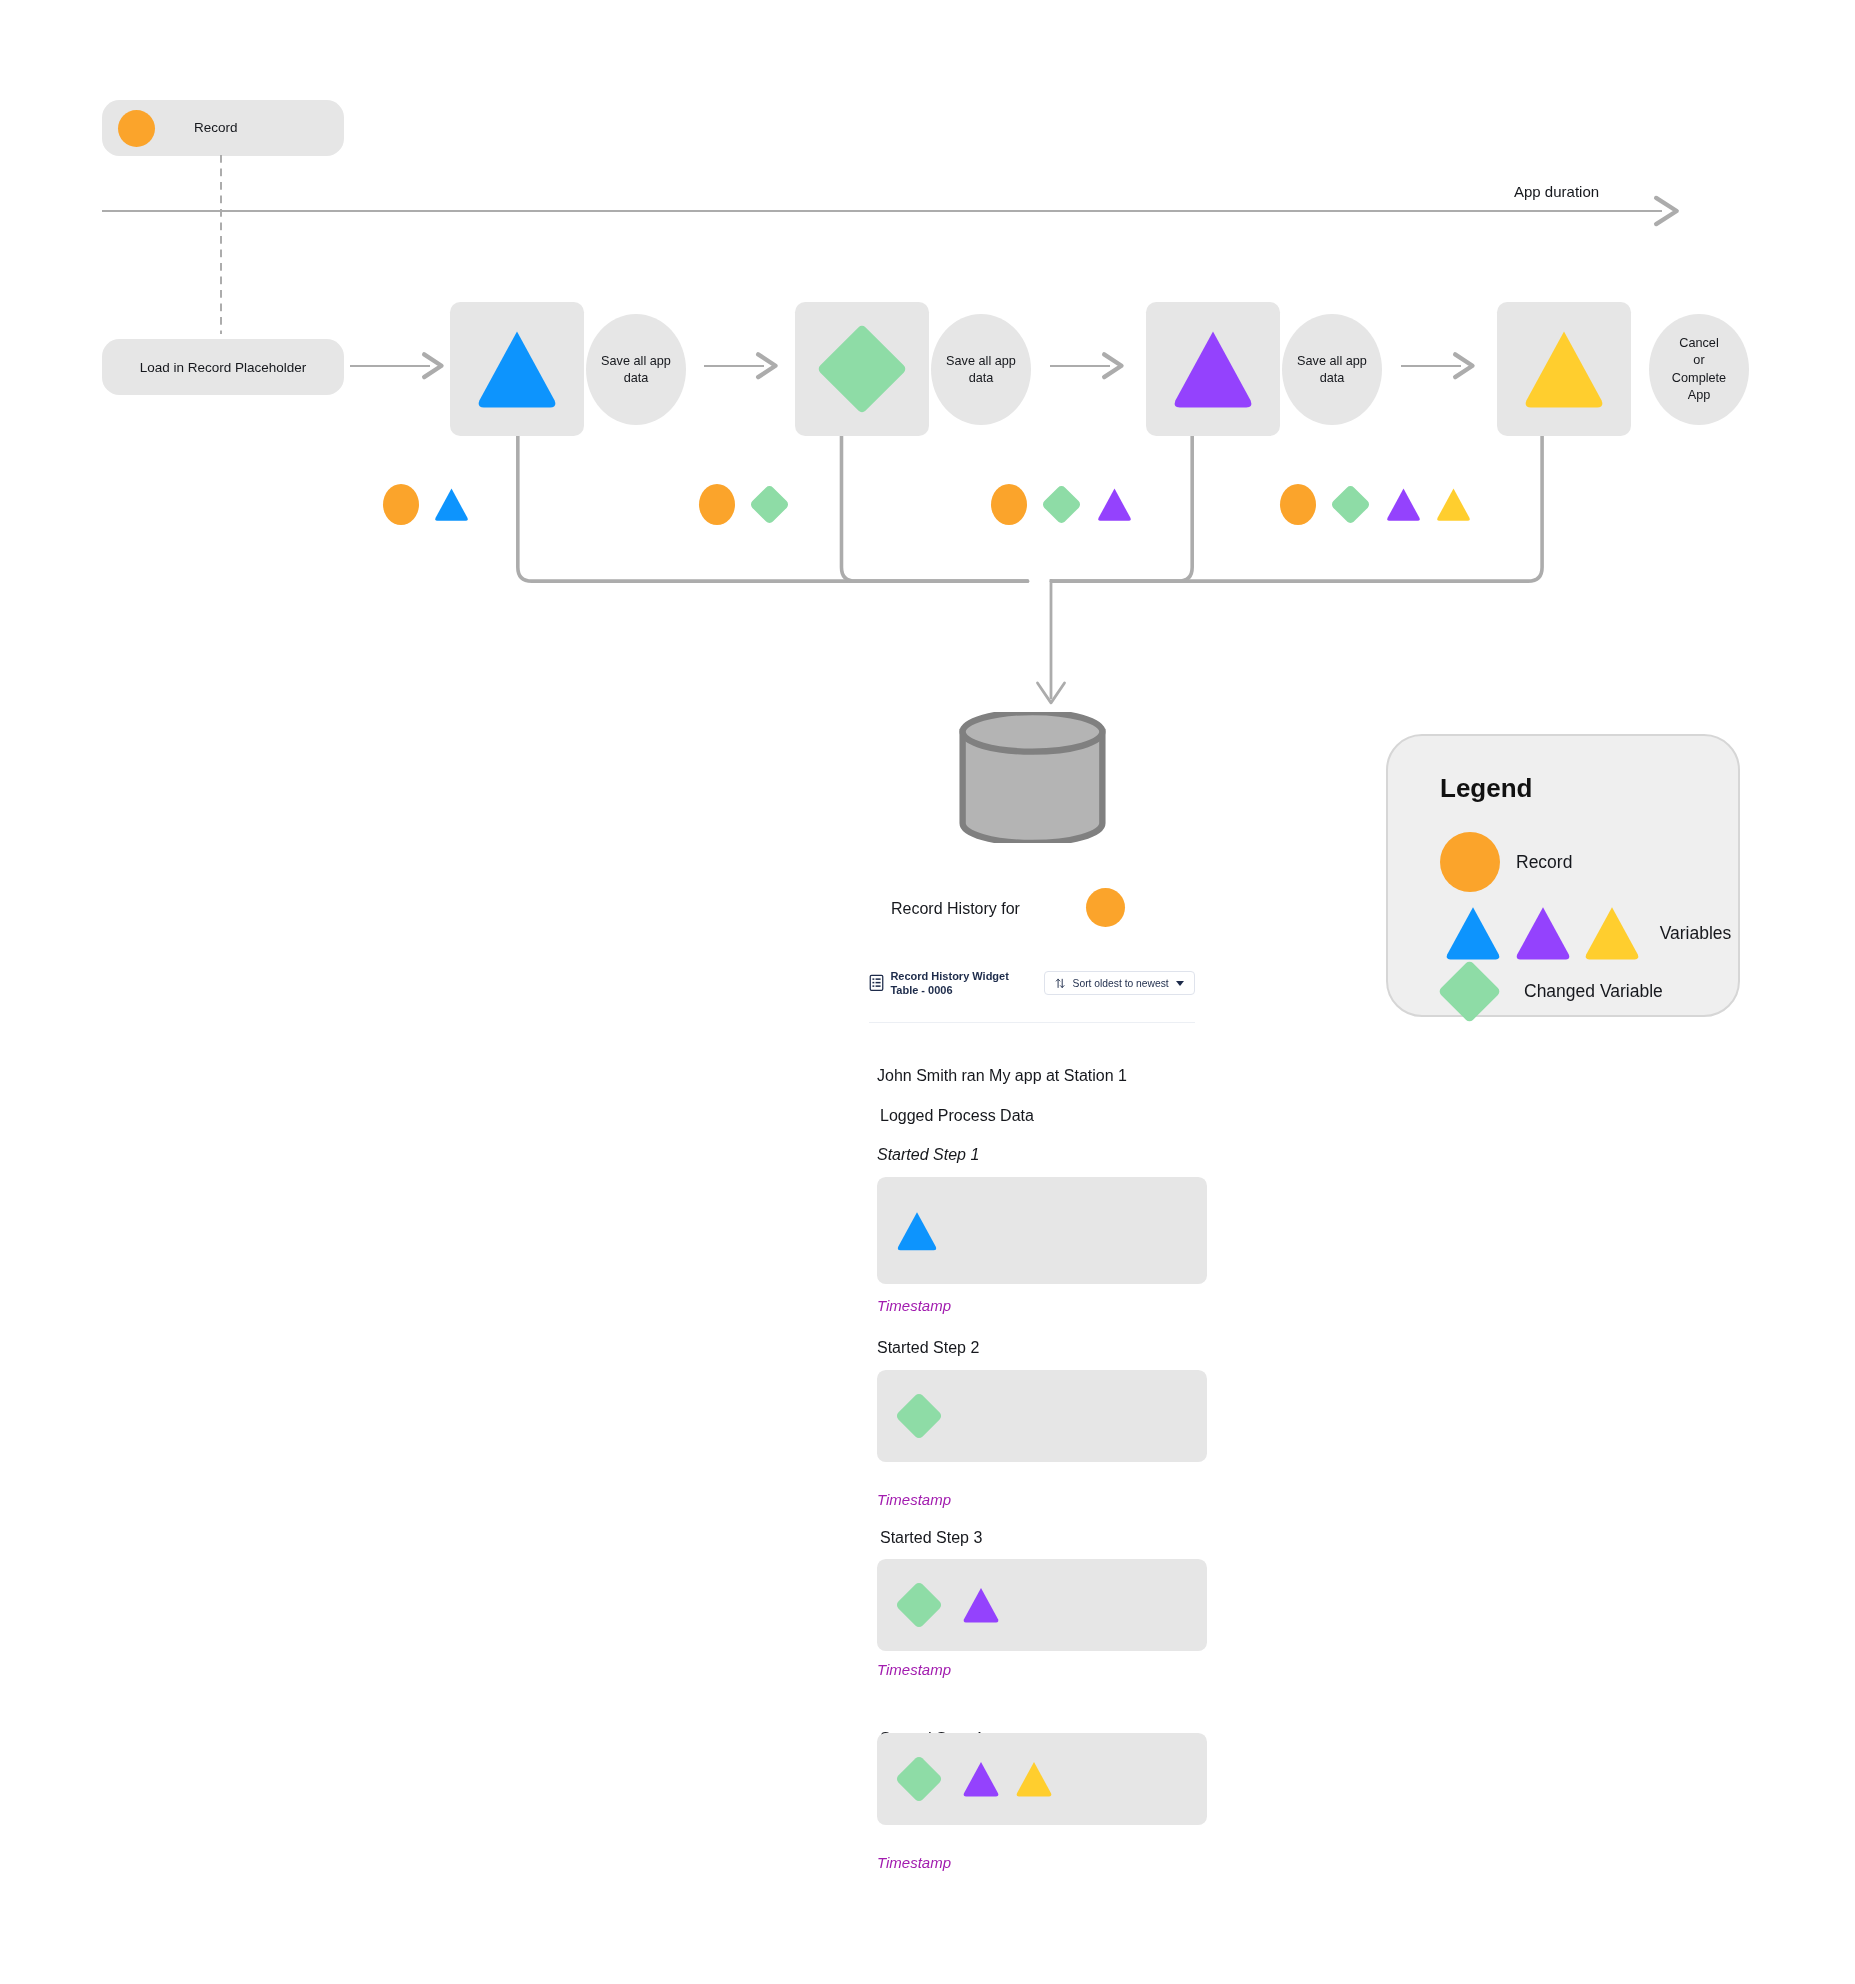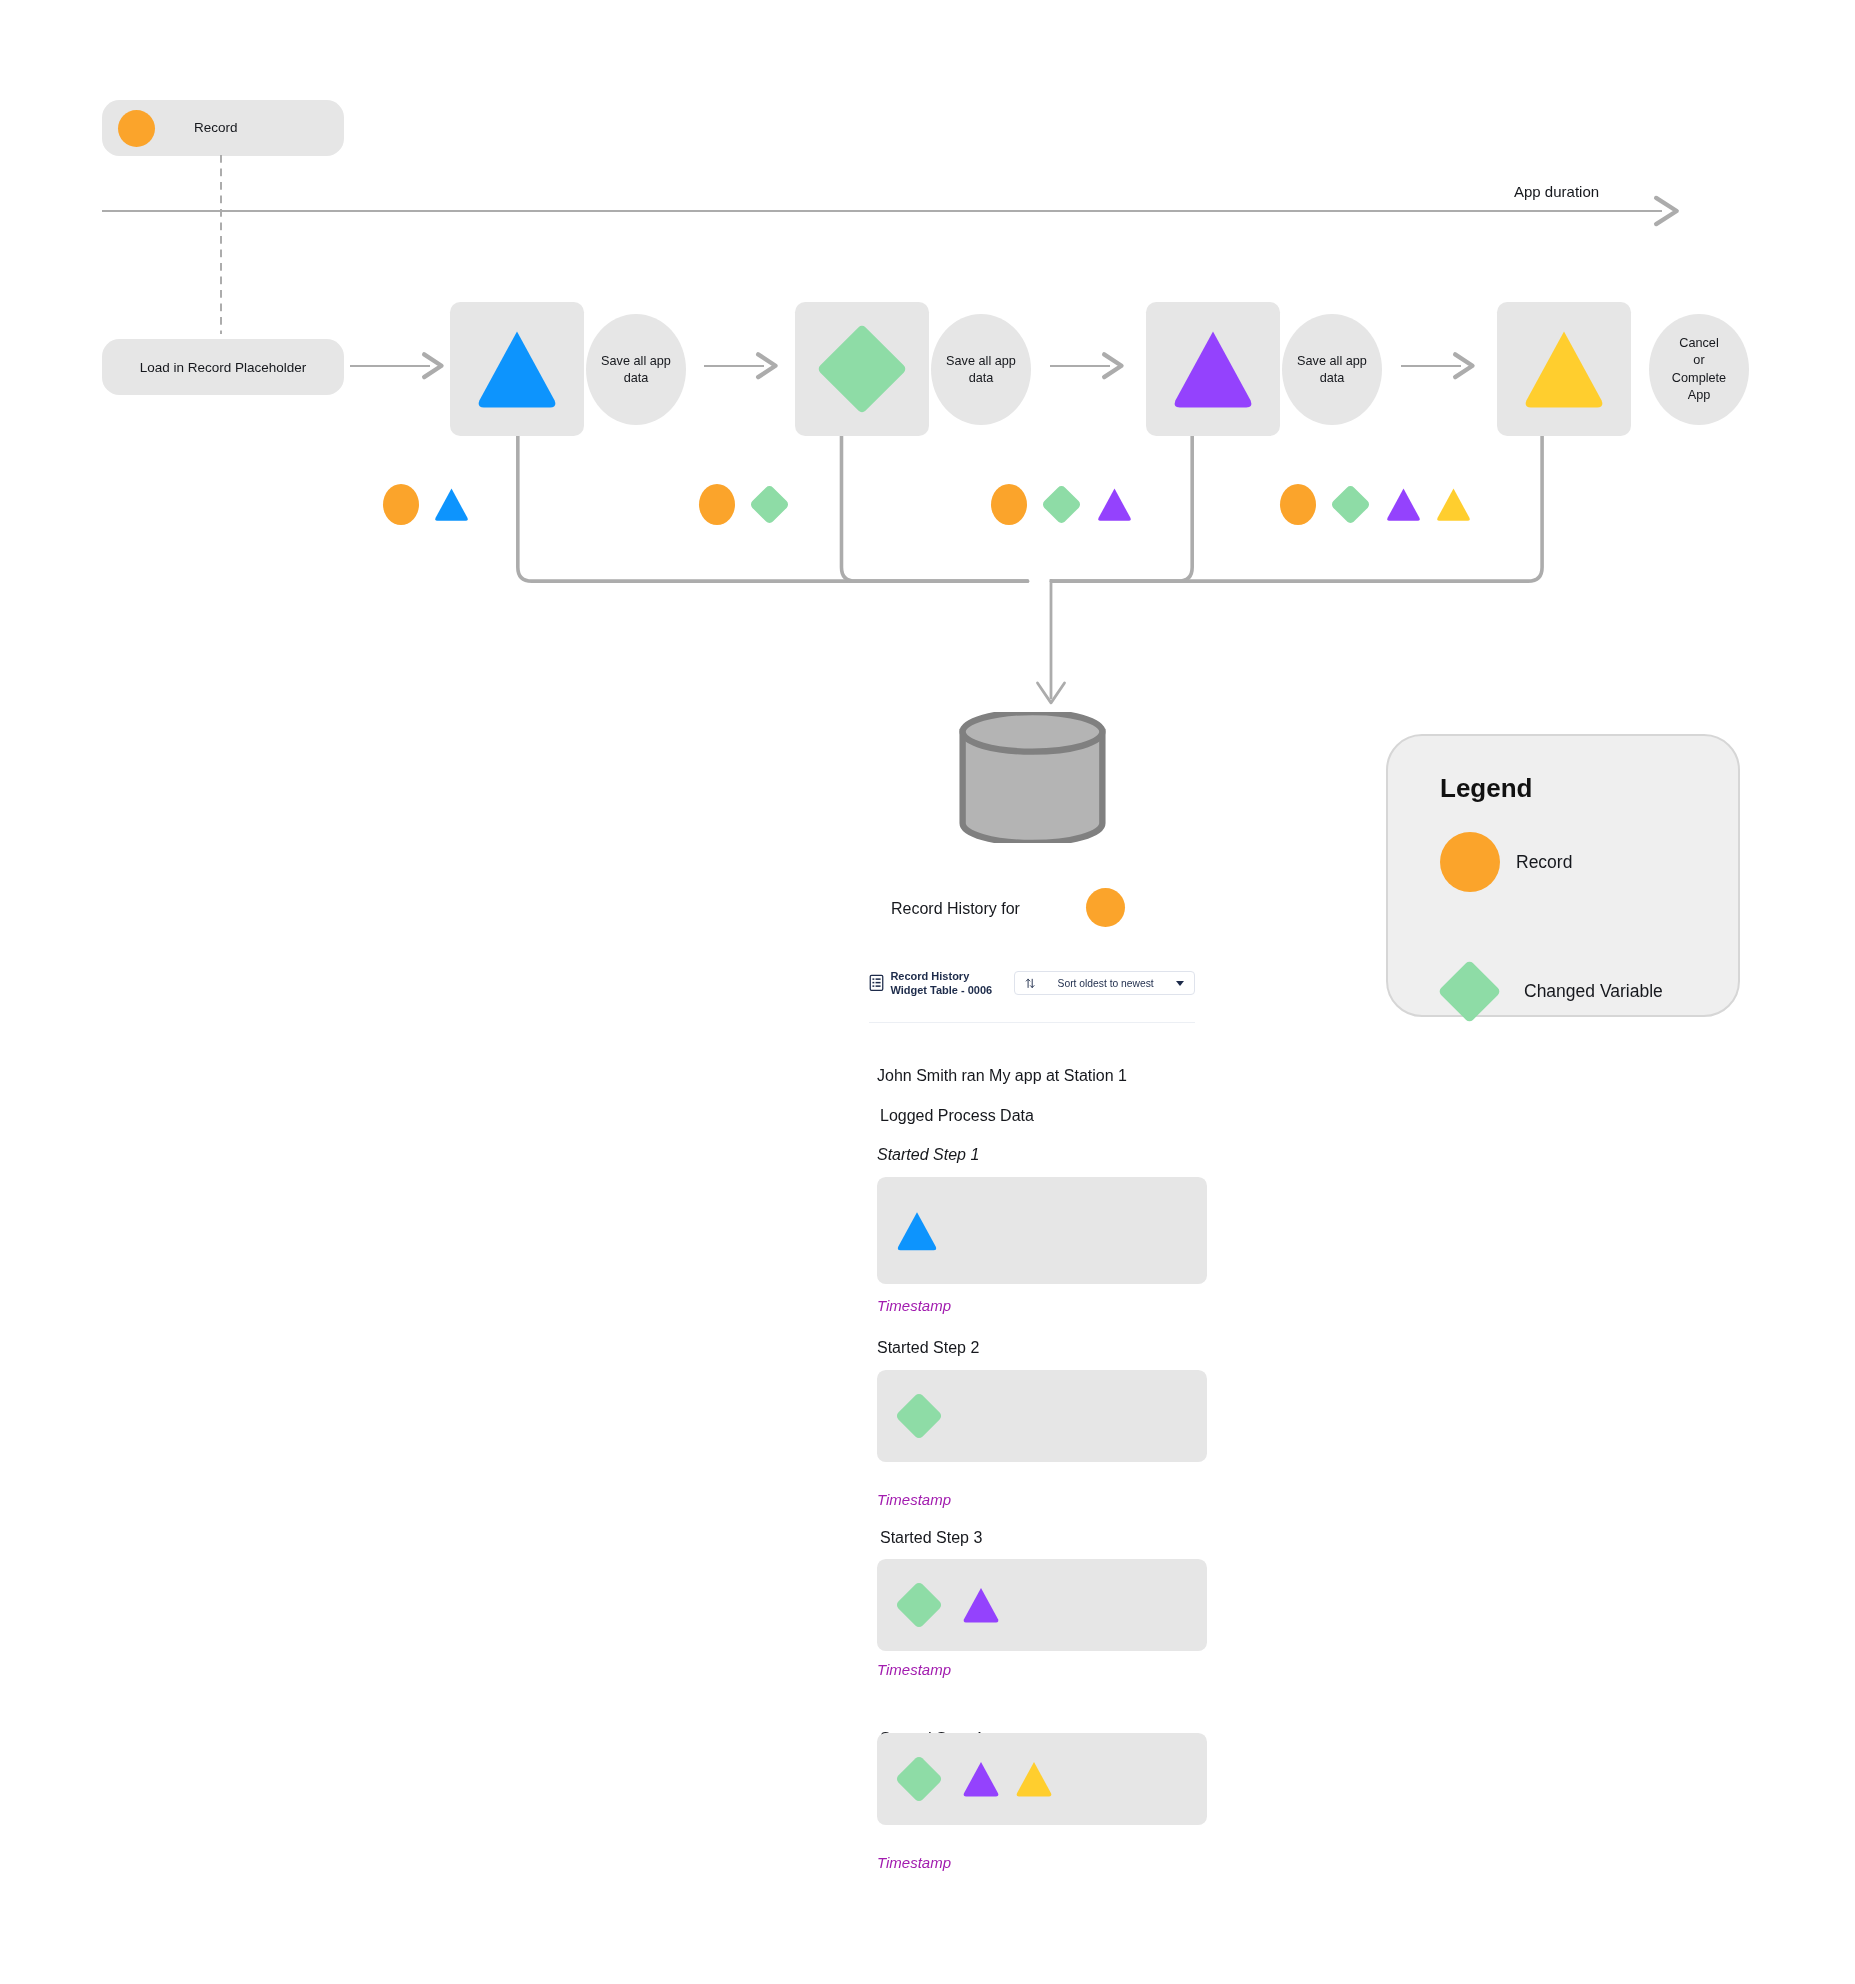--- a/index.html
+++ b/index.html
@@ -71,21 +71,21 @@
   .timestamp { font-size: 15px; font-style: italic; color: #a21caf; }
 
   
   .rh-header { display: flex; align-items: center; gap: 6.4px; }
   .rh-icon { width: 15px; height: 17.5px; flex: none; }
   .rh-title {
     font-size: 11px; font-weight: bold; color: #1d2b4a;
     line-height: 1.28; max-width: 171px;
   }
   .rh-sort {
-    display: flex; align-items: center; gap: 22px;
+    display: flex; align-items: center; gap: 7px;
     border: 0.8px solid #dfe3ec; border-radius: 4px;
     padding: 4.8px 10.3px; background: #ffffff;
     white-space: nowrap;
   }
   .rh-sort-label { font-size: 10.3px; color: #1d2b4a; }
   .rh-sort-icon { width: 10.3px; height: 12.7px; flex:none; }
   .rh-caret { width: 0; height: 0; border-left: 4.8px solid transparent;
               border-right: 4.8px solid transparent; border-top: 5.6px solid #1d2b4a; }
   .rh-rule { height: 1.2px; background: #eceff4; }
 
@@ -335,20 +335,38 @@
 
   <div class="abs legend-panel" style="left:1386px; top:734px; width:354px; height:283px;">
 
     <div class="abs legend-title" style="left:52px; top:37px;">Legend</div>
 
     <div class="abs legend-row" style="left:52px; top:96px;">
       <div class="sh-circle" style="--c:#FBA42B; width:60px; height:60px;"></div>
       <span class="legend-label" style="margin-left:16px;">Record</span>
     </div>
 
+    <div class="abs legend-row" style="left:55px; top:167px;">
+      <div class="sh-tri" style="width:60px; height:60px;">
+        <svg viewBox="0 0 100 96">
+            <path d="M50 5 L93 84 Q96 92 88 92 L12 92 Q4 92 7 84 Z" fill="#0D94FD"></path>
+          </svg>
+      </div>
+      <div class="sh-tri" style="width:60px; height:60px; margin-left:9.6px;">
+        <svg viewBox="0 0 100 96">
+            <path d="M50 5 L93 84 Q96 92 88 92 L12 92 Q4 92 7 84 Z" fill="#9442FD"></path>
+          </svg>
+      </div>
+      <div class="sh-tri" style="width:60px; height:60px; margin-left:9.6px;">
+        <svg viewBox="0 0 100 96">
+            <path d="M50 5 L93 84 Q96 92 88 92 L12 92 Q4 92 7 84 Z" fill="#FFCE2E"></path>
+          </svg>
+      </div>
+      <span class="legend-label" style="margin-left:17.5px;">Variables</span>
+    </div>
 
     <div class="abs legend-row" style="left:47px; top:233px;">
       <div class="sh-diamond" style="--c:#8EDCA6; width:45px; height:45px; margin:0 12px;"></div>
       <span class="legend-label" style="margin-left:20px;">Changed Variable</span>
     </div>
   </div>
 
 </div>
 
 

